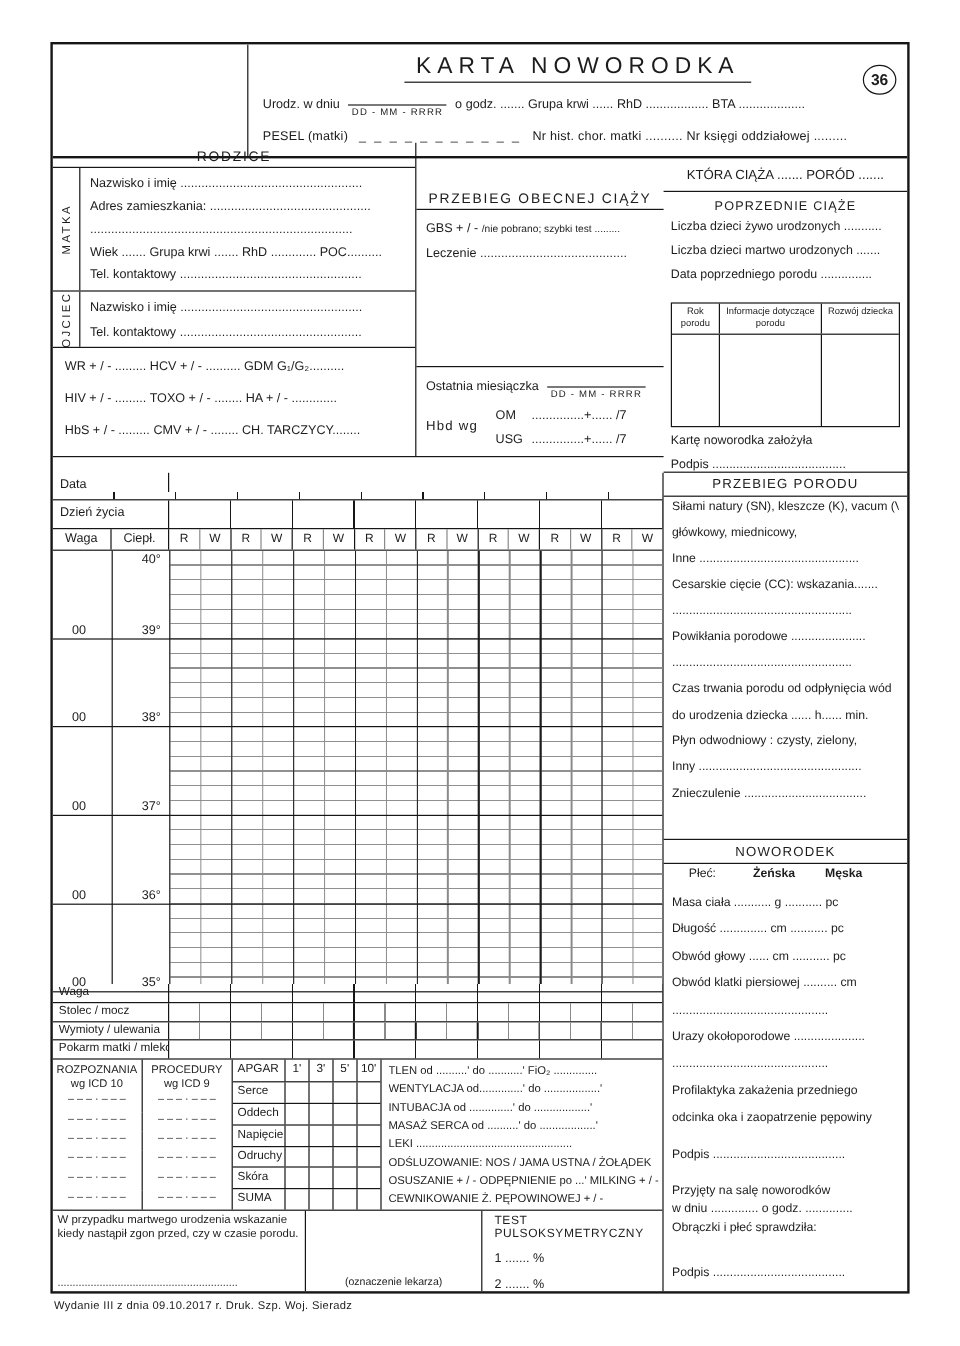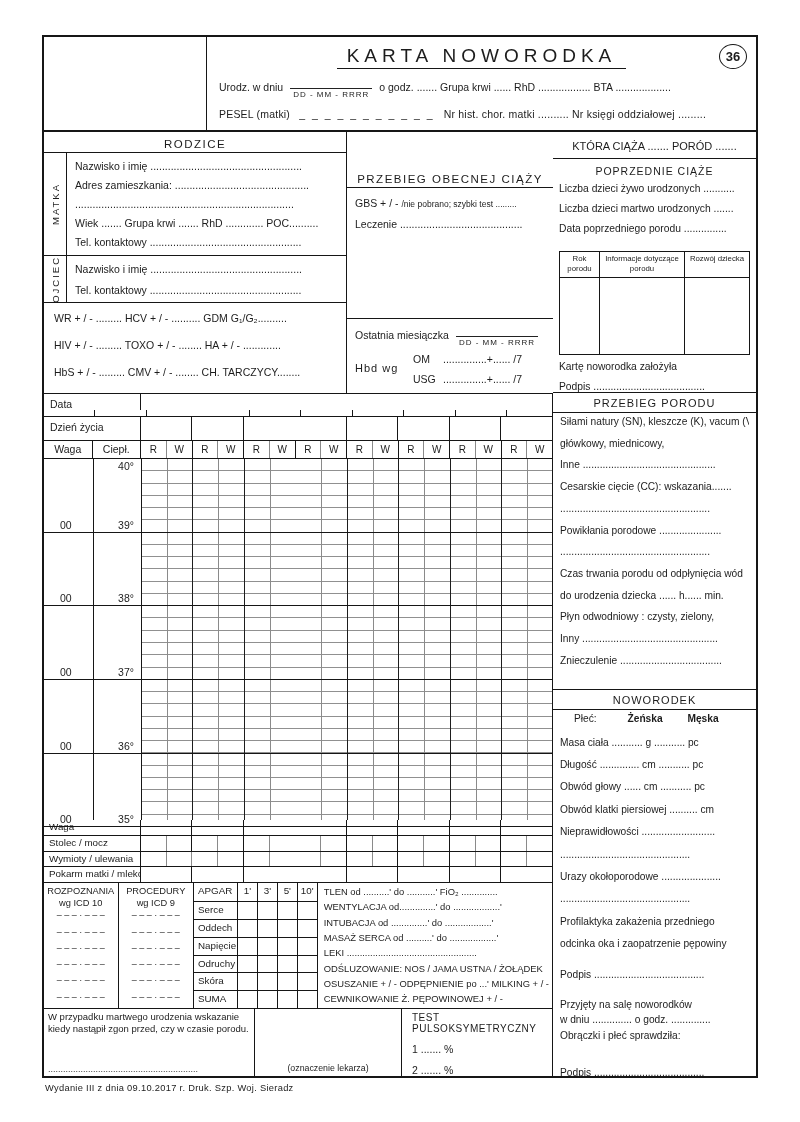--- a/index.html
+++ b/index.html
@@ -6,29 +6,29 @@
   body { background:#fff; font-family:"Liberation Sans", sans-serif; color:#1c1c1c; }
   .page { position:relative; width:800px; height:1122px; background:#fff; overflow:hidden; }
   .form { position:absolute; left:42px; top:35px; width:716px; height:1043px; border:2px solid #161616; overflow:hidden; background:#fff; }
 
   
   .header-row { position:absolute; left:0; top:0; width:100%; height:95px; border-bottom:2px solid #161616; display:flex; }
   .stamp-box { width:163px; border-right:1.5px solid #161616; }
   .header-main { flex:1; position:relative; }
   .title-wrap { text-align:center; margin-top:8px; }
   .title-text { font-size:19px; letter-spacing:5px; border-bottom:1.5px solid #161616; padding:0 10px 2px; white-space:nowrap; }
-  .badge { position:absolute; right:9px; top:7px; width:28px; height:25px; border:1.5px solid #161616; border-radius:50%; text-align:center; font-weight:bold; font-size:13px; line-height:23px; }
+  .badge { position:absolute; right:9px; top:17px; width:28px; height:25px; border:1.5px solid #161616; border-radius:50%; text-align:center; font-weight:bold; font-size:13px; line-height:23px; }
   .hline { position:absolute; left:12px; font-size:10.5px; white-space:nowrap; }
   .birth-line { top:44px; }
   .pesel-line { top:71px; letter-spacing:0.2px; }
   .mini-caption { display:inline-block; border-top:1px solid #222; font-size:8px; letter-spacing:1px; transform:translateY(6px); padding:1px 3px 0; margin:0 4px; }
   .pesel-blanks { letter-spacing:2px; margin:0 6px; }
 
   
-  .cols { position:absolute; left:0; top:95px; width:509px; height:262px; display:flex; border-bottom:1.5px solid #161616; }
+  .cols { position:absolute; left:0; top:82px; width:509px; height:262px; display:flex; border-bottom:1.5px solid #161616; }
   .colA { width:303px; border-right:1.5px solid #161616; display:flex; flex-direction:column; }
   .colB { flex:1; display:flex; flex-direction:column;margin-top:35px; }
   .section-head { height:25px; line-height:25px; text-align:center; font-size:11.5px; letter-spacing:1.5px; border-bottom:1.2px solid #161616; white-space:nowrap; overflow:hidden; }
   .parents-box { height:150px; border-bottom:1.2px solid #161616; display:flex; flex-direction:column; }
   .parent-row { display:flex; }
   .parent-row.mother { height:103px; }
   .parent-row.father { height:47px; border-top:1px solid #161616; }
   .parent-side { width:23px; border-right:1px solid #161616; display:flex; align-items:center; justify-content:center; }
   .vert { writing-mode:vertical-rl; transform:rotate(180deg); font-size:9.5px; letter-spacing:2px; }
   .parent-lines { flex:1; padding:7px 8px 0; font-size:10.5px; }
@@ -274,21 +274,20 @@
         <div class="sex-line">
           <span>Płeć:</span>
           <span class="bold sex-f">Żeńska</span>
           <span class="bold sex-m">Męska</span>
         </div>
         <div>
             <div class="nb-line">Masa  ciała ...........  g  ...........  pc</div>
             <div class="nb-line">Długość ..............  cm  ...........  pc</div>
             <div class="nb-line">Obwód  głowy ......  cm  ...........  pc</div>
             <div class="nb-line">Obwód  klatki  piersiowej  ..........  cm</div>
-            <div class="nb-line">Nieprawidłowości  ..........................</div>
             <div class="nb-line">..............................................</div>
             <div class="nb-line">Urazy  okołoporodowe  .....................</div>
             <div class="nb-line">..............................................</div>
             <div class="nb-line">Profilaktyka  zakażenia  przedniego</div>
             <div class="nb-line">odcinka  oka i  zaopatrzenie  pępowiny</div>
           </div>
         <div class="nb-sign1">Podpis  .......................................</div>
         <div class="admission">
             <div>Przyjęty  na  salę  noworodków</div>
             <div>w  dniu  .............. o  godz. ..............</div>

